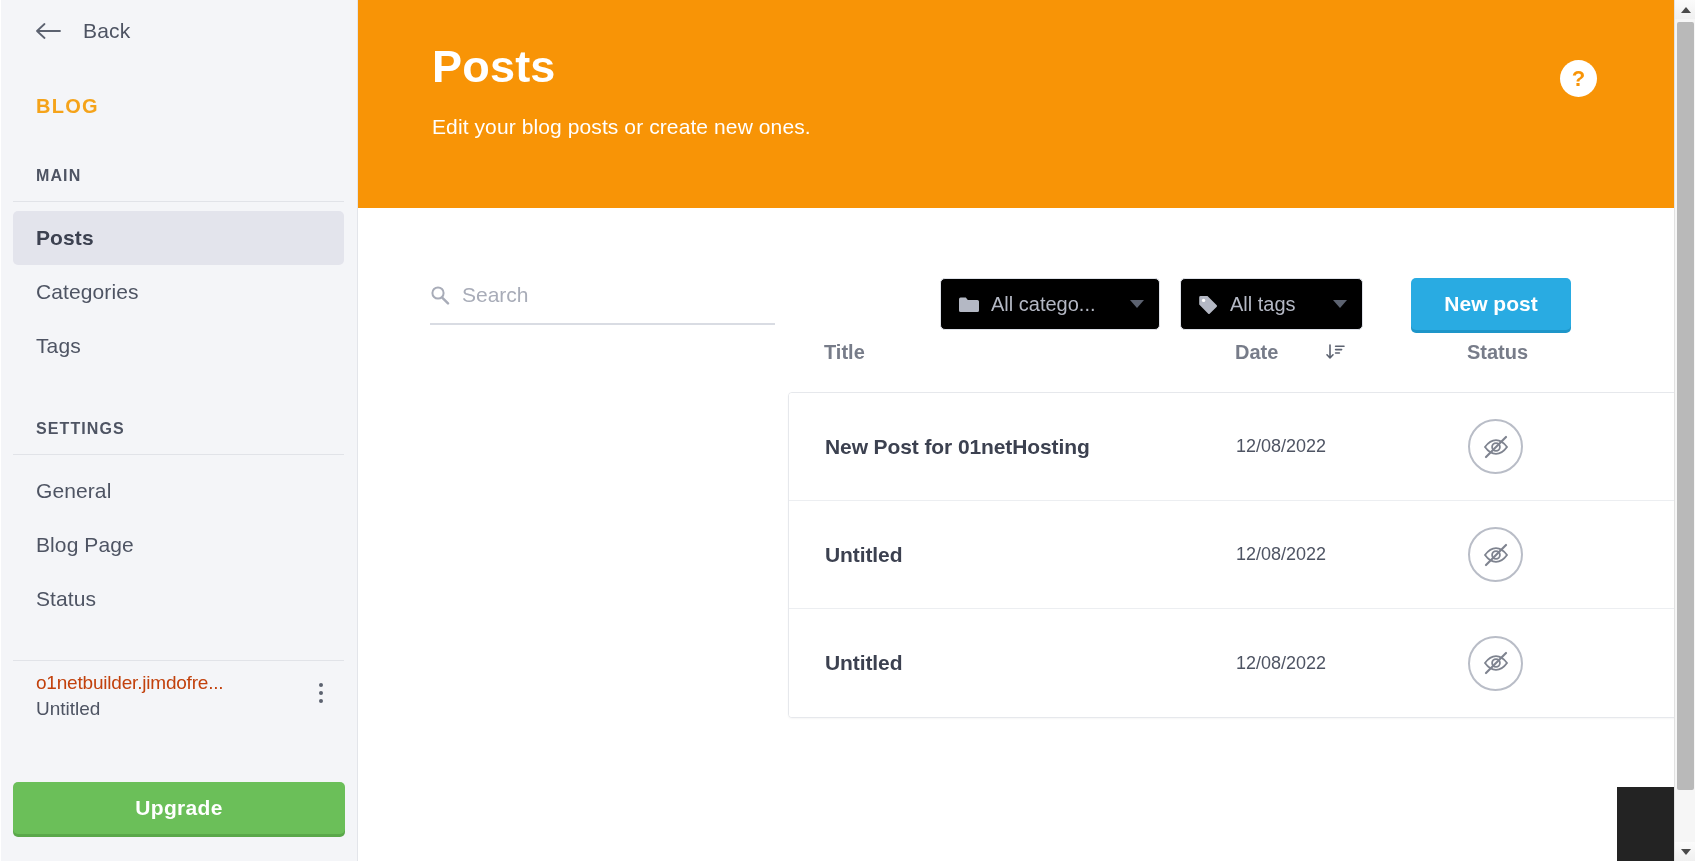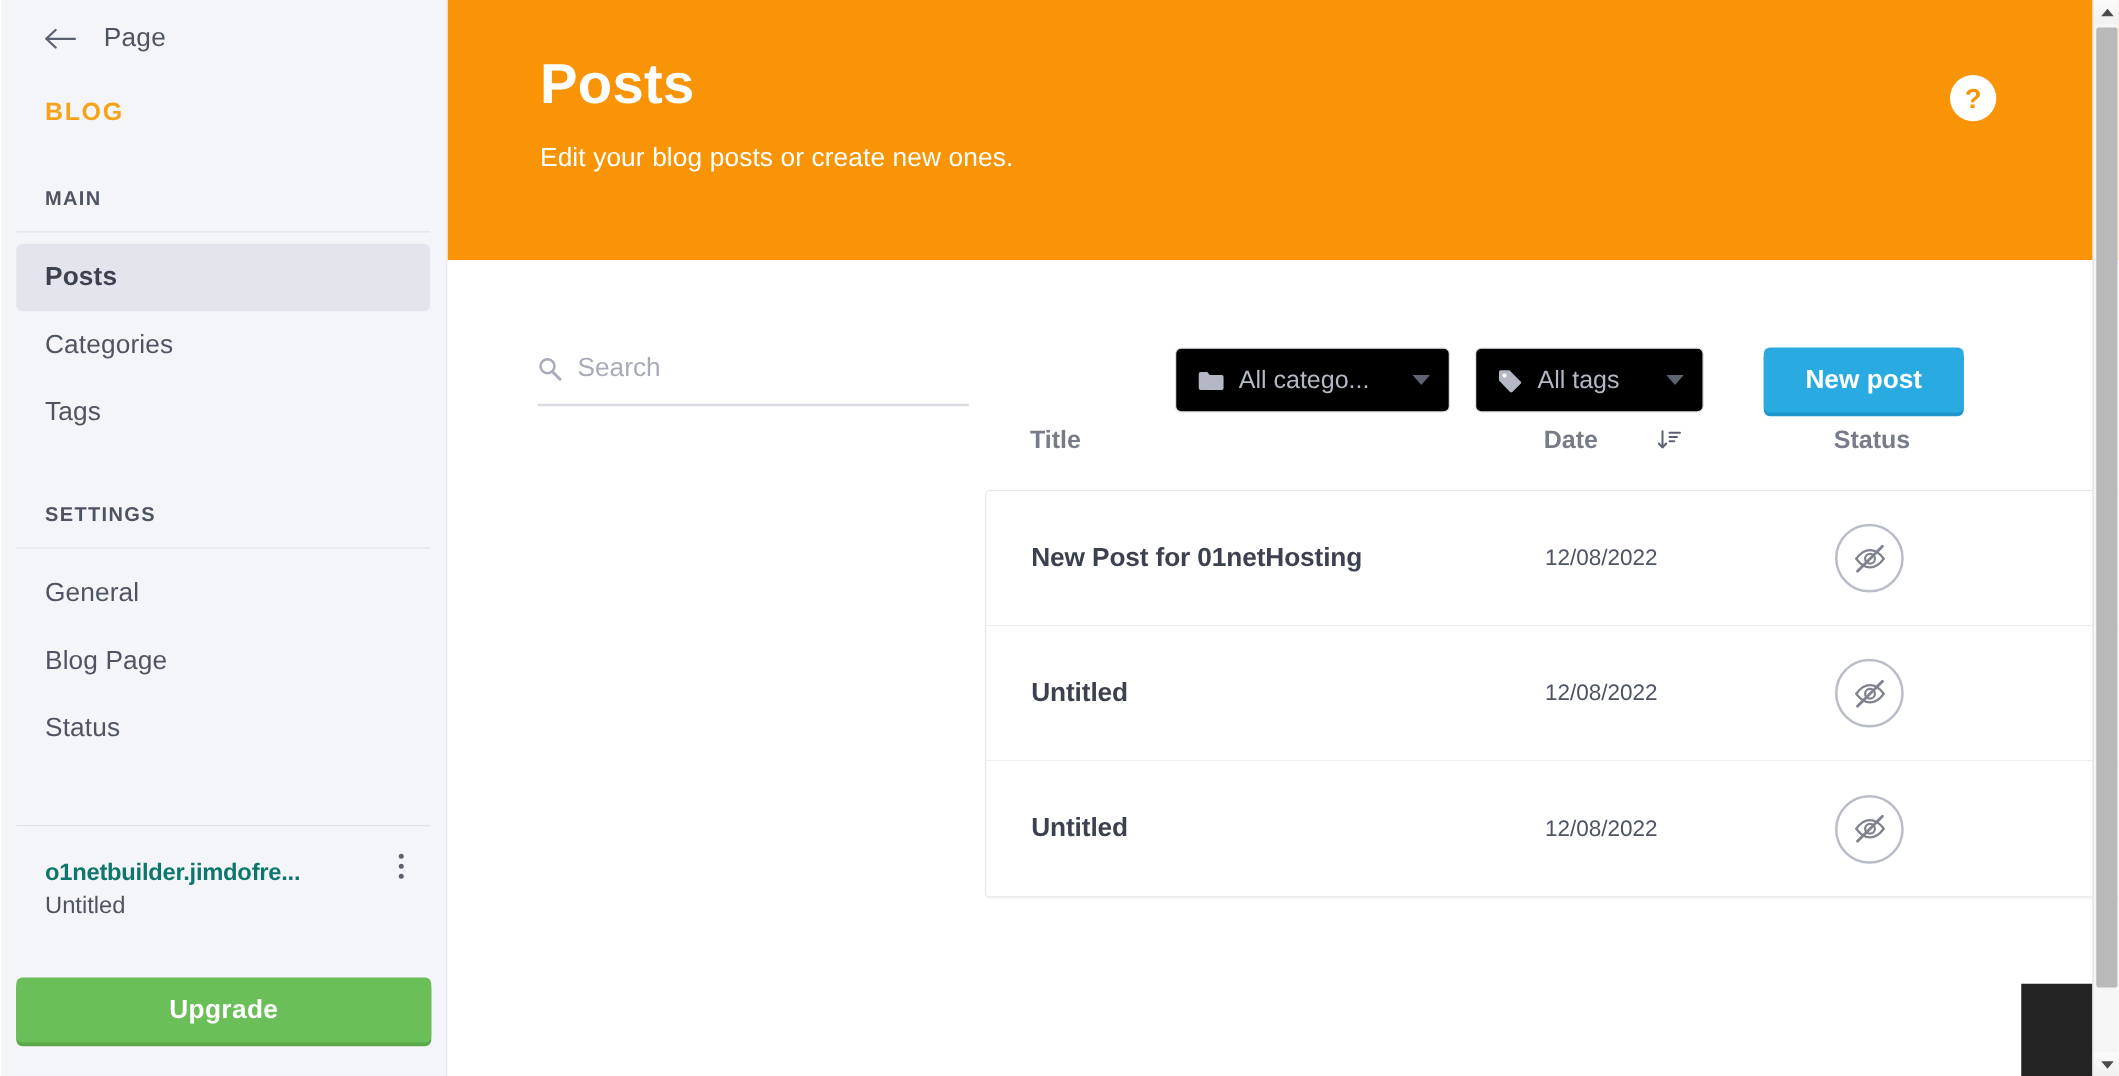--- a/index.html
+++ b/index.html
@@ -38,21 +38,21 @@
     color: #5c6270;
     display: flex; align-items: center; justify-content: center;
   }
   .back-arrow svg { display:block; }
   .back-label {
     font-size: 21px;
     color: #4e5463;
     letter-spacing: .2px;
   }
   .blog-title {
-    margin-top: 17px;
+    margin-top: 33px;
     padding-left: 23px;
     font-size: 20px;
     font-weight: bold;
     color: #f5a31a;
     letter-spacing: 1.3px;
   }
   .section-label {
     padding-left: 23px;
     font-size: 16px;
     font-weight: bold;
@@ -95,25 +95,24 @@
     height: 1px;
     background: #e1e3e8;
   }
   .site-row {
     display: flex;
     align-items: flex-start;
     justify-content: space-between;
   }
   .site-name {
     font-size: 19px;
-    font-weight: bold;
-    color: #0f766e;
+    font-weight: normal;
+    color: #c2410c;
     letter-spacing: -.2px;
     white-space: nowrap;
-    margin-top: 16px;
   }
   .site-plan {
     font-size: 19px;
     color: #4e5463;
     margin-top: 4px;
   }
   .site-dots {
     width: 26px; height: 30px;
     display: flex; flex-direction: column;
     align-items: center; justify-content: center;
@@ -379,21 +378,21 @@
 
   <aside class="sidebar">
     <div class="left-edge"></div>
 
     <div class="back-row">
       <span class="back-arrow">
         <svg width="26" height="18" viewBox="0 0 26 18">
             <path d="M1 9 H24 M1 9 L8.5 2 M1 9 L8.5 16" stroke="#5c6270" stroke-width="1.8" fill="none" stroke-linecap="round" stroke-linejoin="round"></path>
           </svg>
       </span>
-      <span class="back-label">Page</span>
+      <span class="back-label">Back</span>
     </div>
 
     <div class="blog-title">BLOG</div>
 
     <div class="section-label sec-main">MAIN</div>
     <div class="sep"></div>
     <div class="nav-item active">
       <span>Posts</span>
     </div>
     <div class="nav-item">

